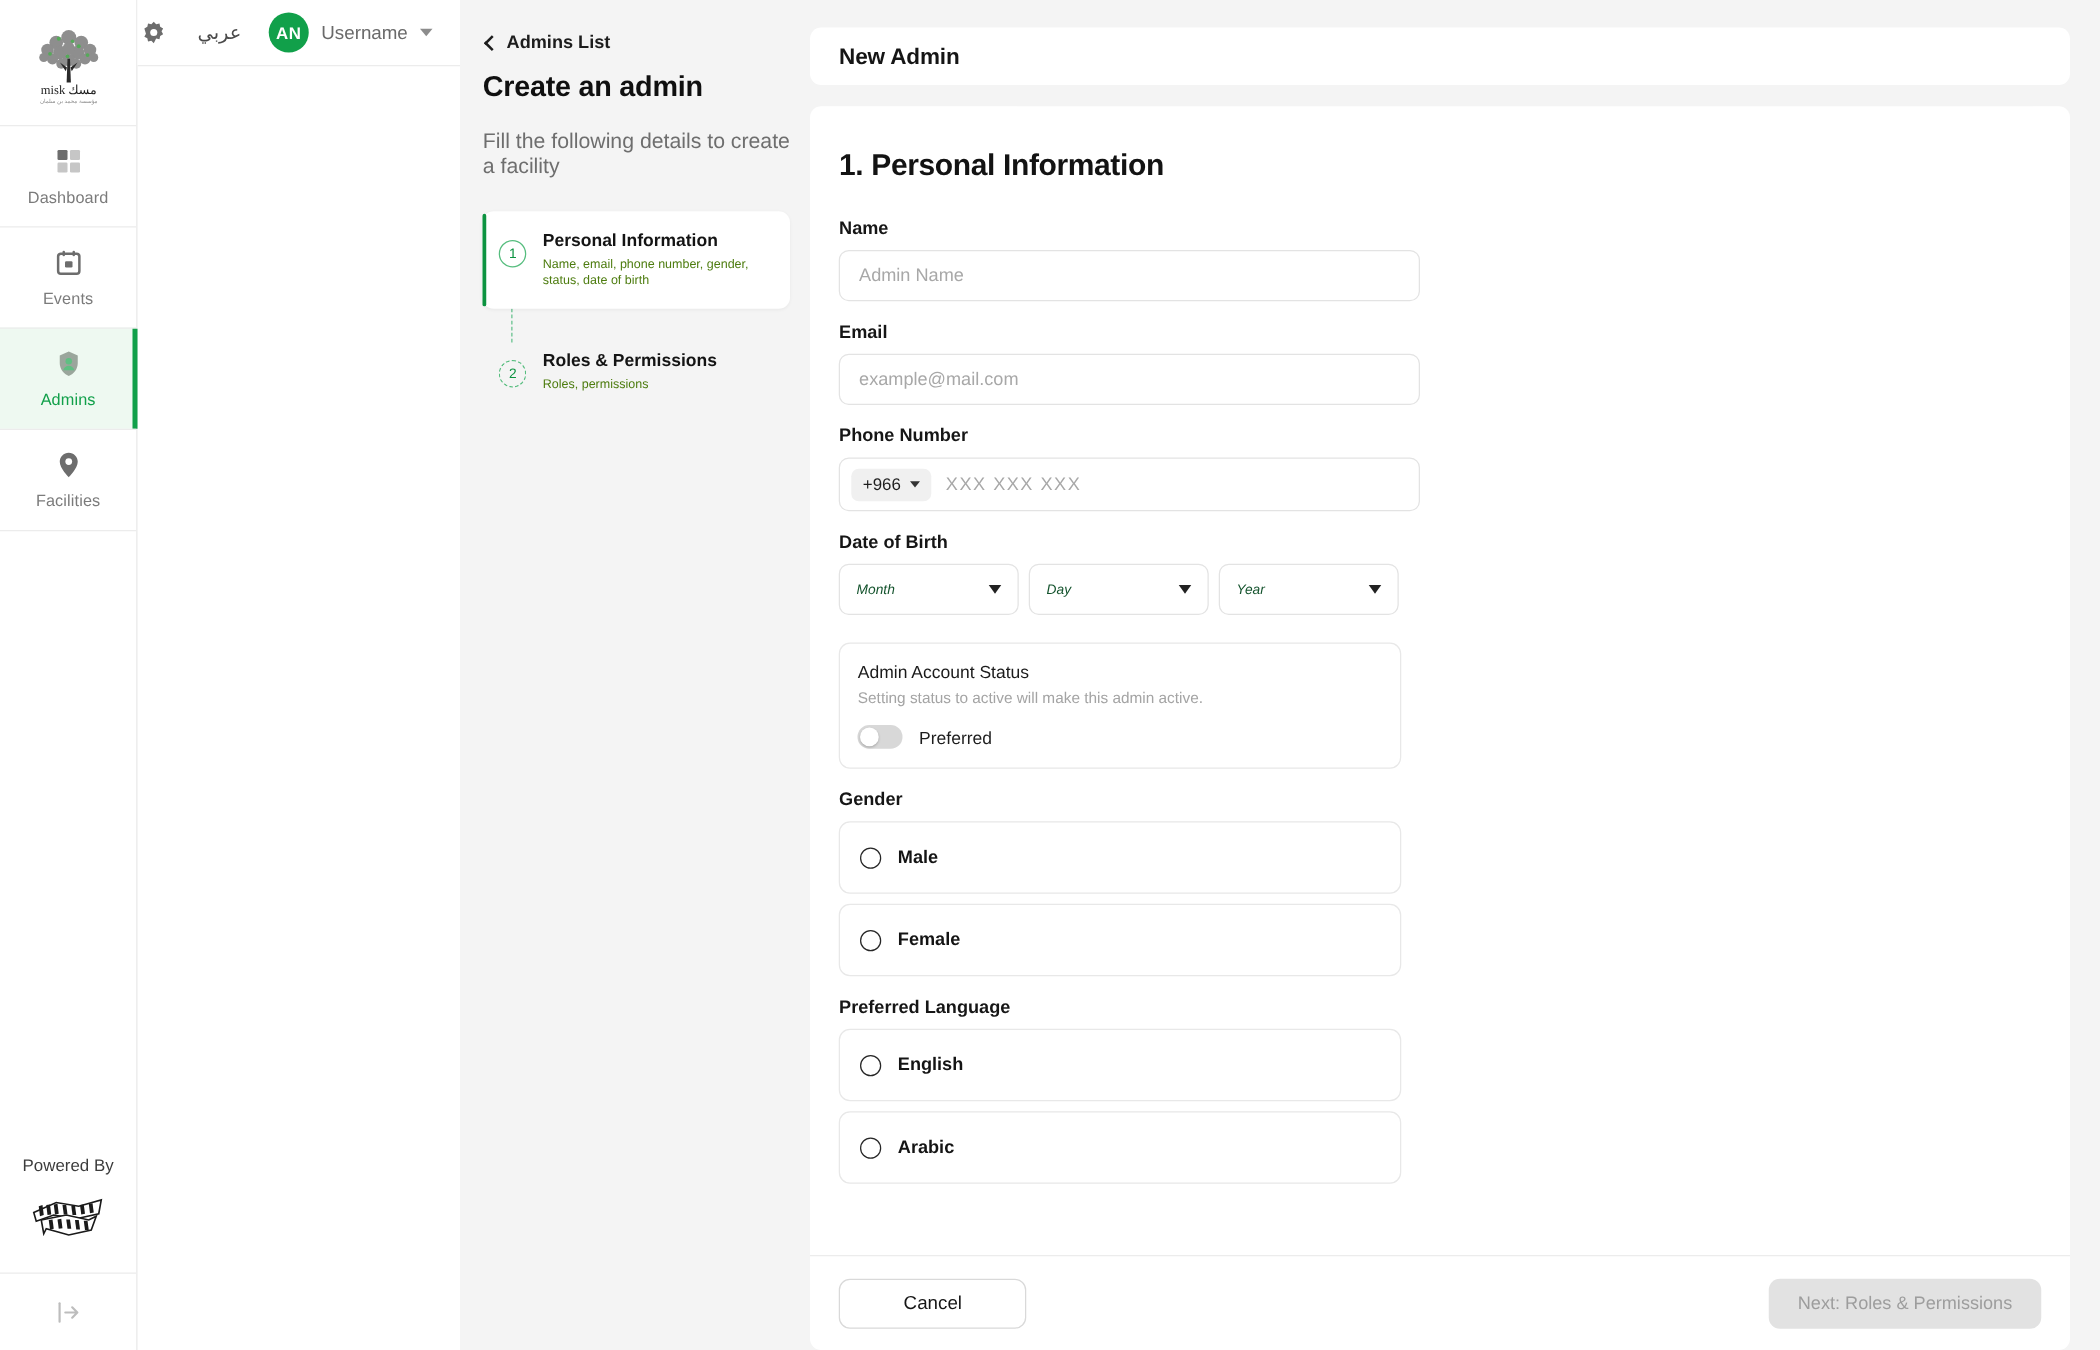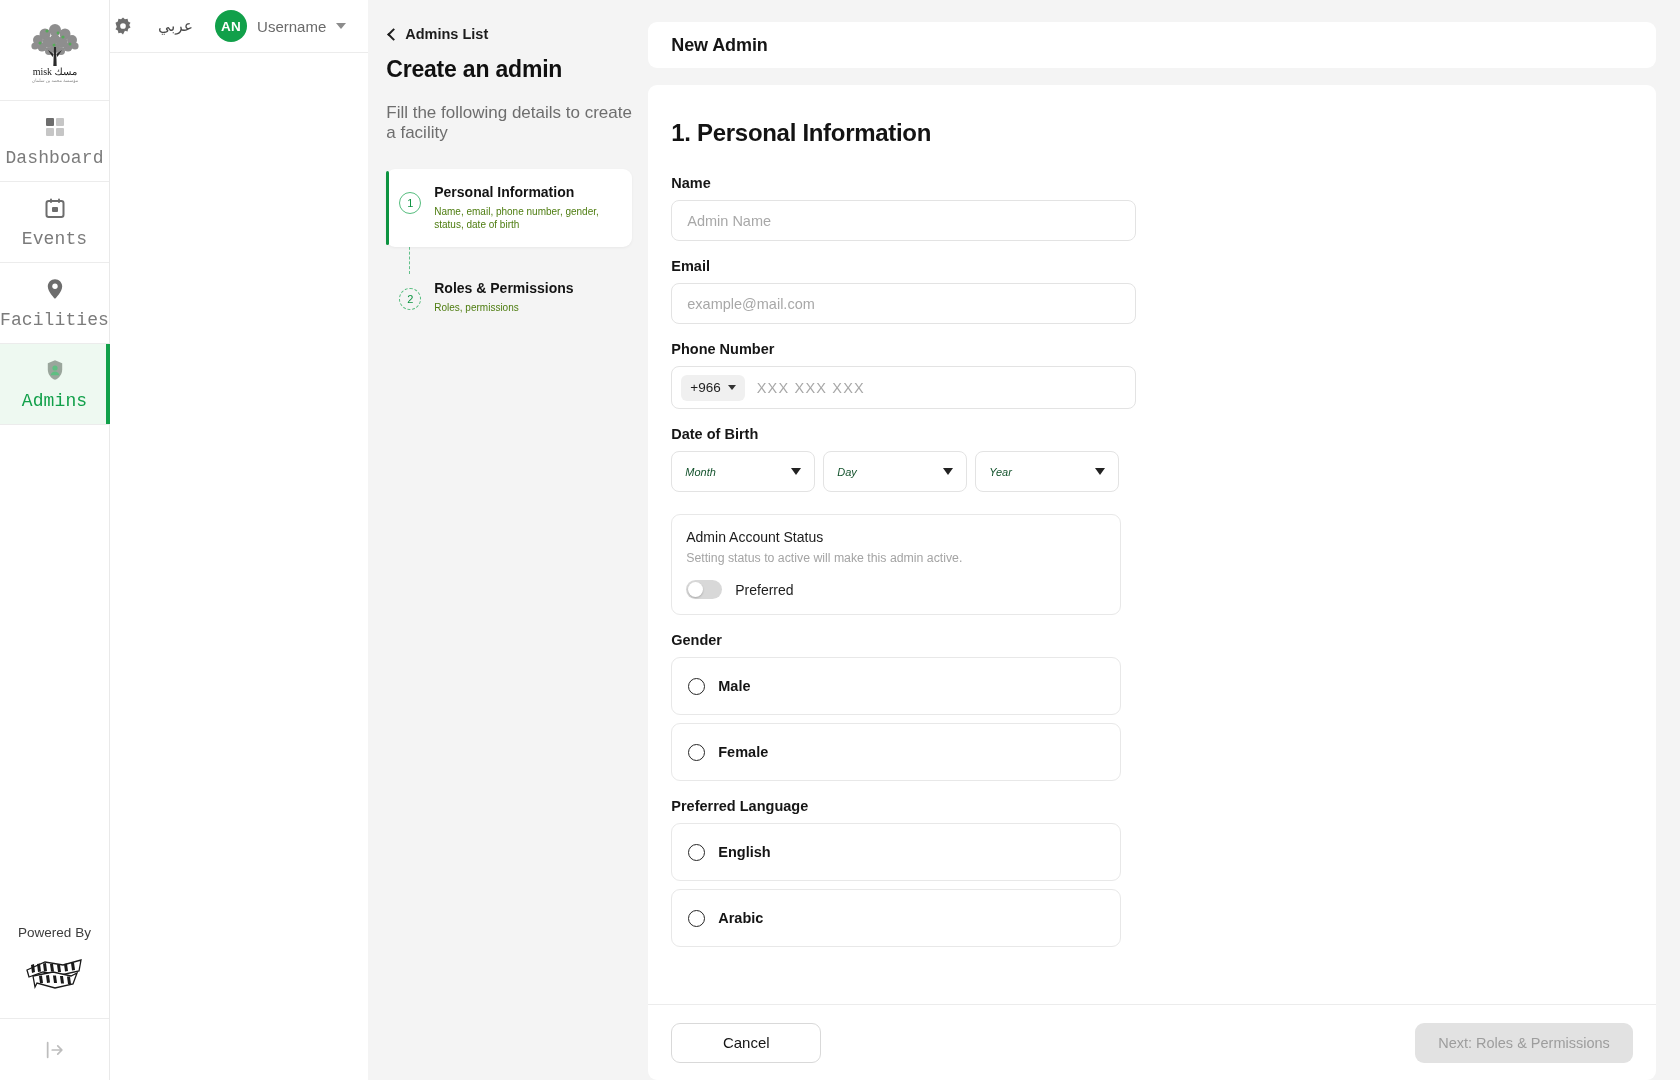--- a/index.html
+++ b/index.html
@@ -24,21 +24,21 @@
   .logo-svg { width: 62px; height: 72px; }
   .rail-nav { display: flex; flex-direction: column; }
   .rail-item {
     height: 81px; display: flex; flex-direction: column;
     align-items: center; justify-content: center; gap: 9px;
     border-top: 1px solid #ececec;
     cursor: pointer; position: relative;
     color: #7b7b7b;
   }
   .rail-item:first-child { border-top: 1px solid #ececec; }
-  .rail-item .ri-label { font-size: 18px; letter-spacing: .1px; font-family: Liberation Mono, monospace; }
+  .rail-item .ri-label { font-size: 13px; letter-spacing: .1px; }
   .rail-item.active { background: #eef9f1; color: #11a04a; }
   .rail-item.active::after {
     content: ""; position: absolute; right: -1px; top: 0; bottom: 0;
     width: 4px; background: #11a04a;
   }
   .rail-item .ri-icon { width: 24px; height: 24px; display: block; }
   .rail-spacer { flex: 1 1 auto; border-top: 1px solid #ececec; }
   .rail-powered {
     display: flex; flex-direction: column; align-items: center; gap: 16px;
     padding-bottom: 26px;
@@ -254,35 +254,35 @@
       <div class="rail-item">
         <svg class="ri-icon" viewBox="0 0 24 24">
           <rect x="3.5" y="5" width="17" height="16" rx="2.2" fill="none" stroke="#6d6d6d" stroke-width="2"></rect>
           <rect x="7" y="2.5" width="2" height="4.5" rx="1" fill="#6d6d6d"></rect>
           <rect x="15" y="2.5" width="2" height="4.5" rx="1" fill="#6d6d6d"></rect>
           <rect x="9" y="11" width="6" height="5" rx="1" fill="#6d6d6d"></rect>
         </svg>
         <span class="ri-label">Events</span>
       </div>
 
-      <div class="rail-item">
-        <svg class="ri-icon" viewBox="0 0 24 24">
-          <path d="M12 2.2c-4 0-7.2 3.2-7.2 7.2 0 5.3 7.2 12.4 7.2 12.4s7.2-7.1 7.2-12.4c0-4-3.2-7.2-7.2-7.2z" fill="#6d6d6d"></path>
-          <circle cx="12" cy="9.2" r="2.7" fill="#ffffff"></circle>
-        </svg>
-        <span class="ri-label">Facilities</span>
-      </div>
-
       <div class="rail-item active">
         <svg class="ri-icon" viewBox="0 0 24 24">
           <path d="M12 2.2 4.8 5.3v6.1c0 4.8 3.1 8.7 7.2 10.4 4.1-1.7 7.2-5.6 7.2-10.4V5.3z" fill="#9aa69c"></path>
           <circle cx="12" cy="10" r="2.6" fill="#5fbf82"></circle>
           <path d="M7.6 17.2c.6-2.3 2.3-3.6 4.4-3.6s3.8 1.3 4.4 3.6z" fill="#5fbf82"></path>
         </svg>
         <span class="ri-label">Admins</span>
+      </div>
+
+      <div class="rail-item">
+        <svg class="ri-icon" viewBox="0 0 24 24">
+          <path d="M12 2.2c-4 0-7.2 3.2-7.2 7.2 0 5.3 7.2 12.4 7.2 12.4s7.2-7.1 7.2-12.4c0-4-3.2-7.2-7.2-7.2z" fill="#6d6d6d"></path>
+          <circle cx="12" cy="9.2" r="2.7" fill="#ffffff"></circle>
+        </svg>
+        <span class="ri-label">Facilities</span>
       </div>
 
     </div>
 
     <div class="rail-spacer"></div>
 
     <div class="rail-powered">
       <span class="pb-label">Powered By</span>
       <svg width="64" height="36" viewBox="0 0 64 36">
         <g stroke="#1a1a1a" stroke-width="1.3" fill="#ffffff">

